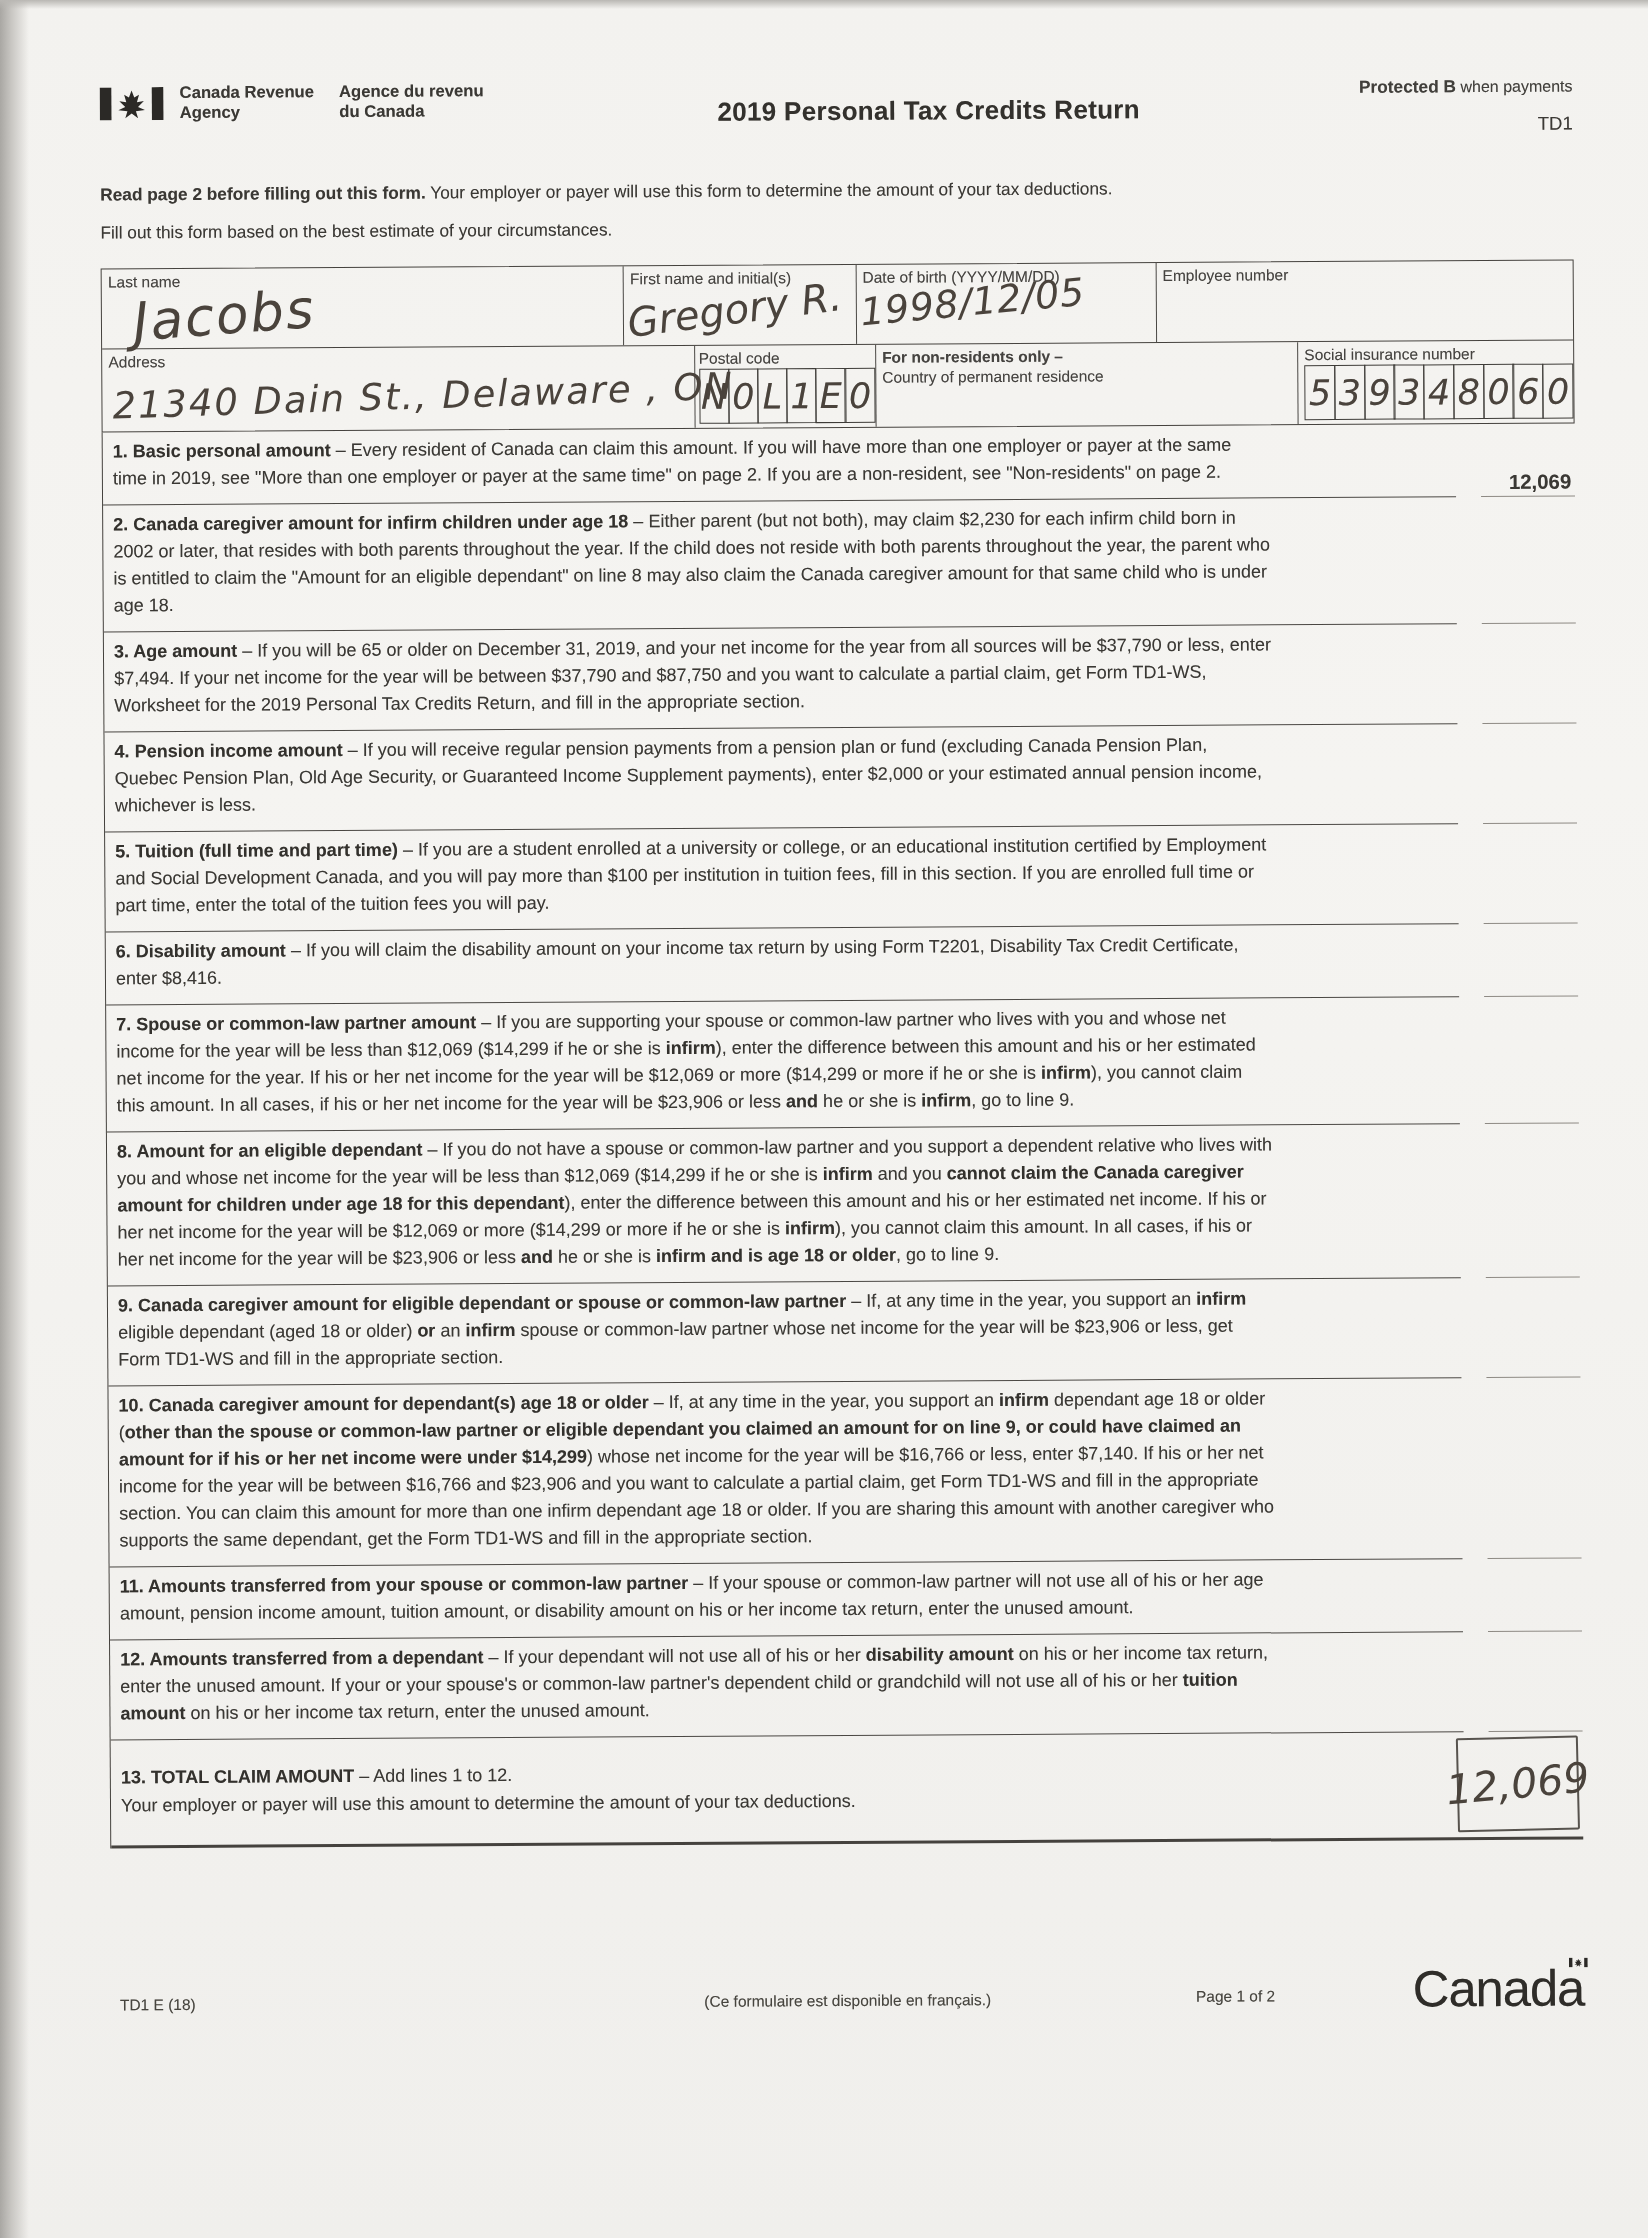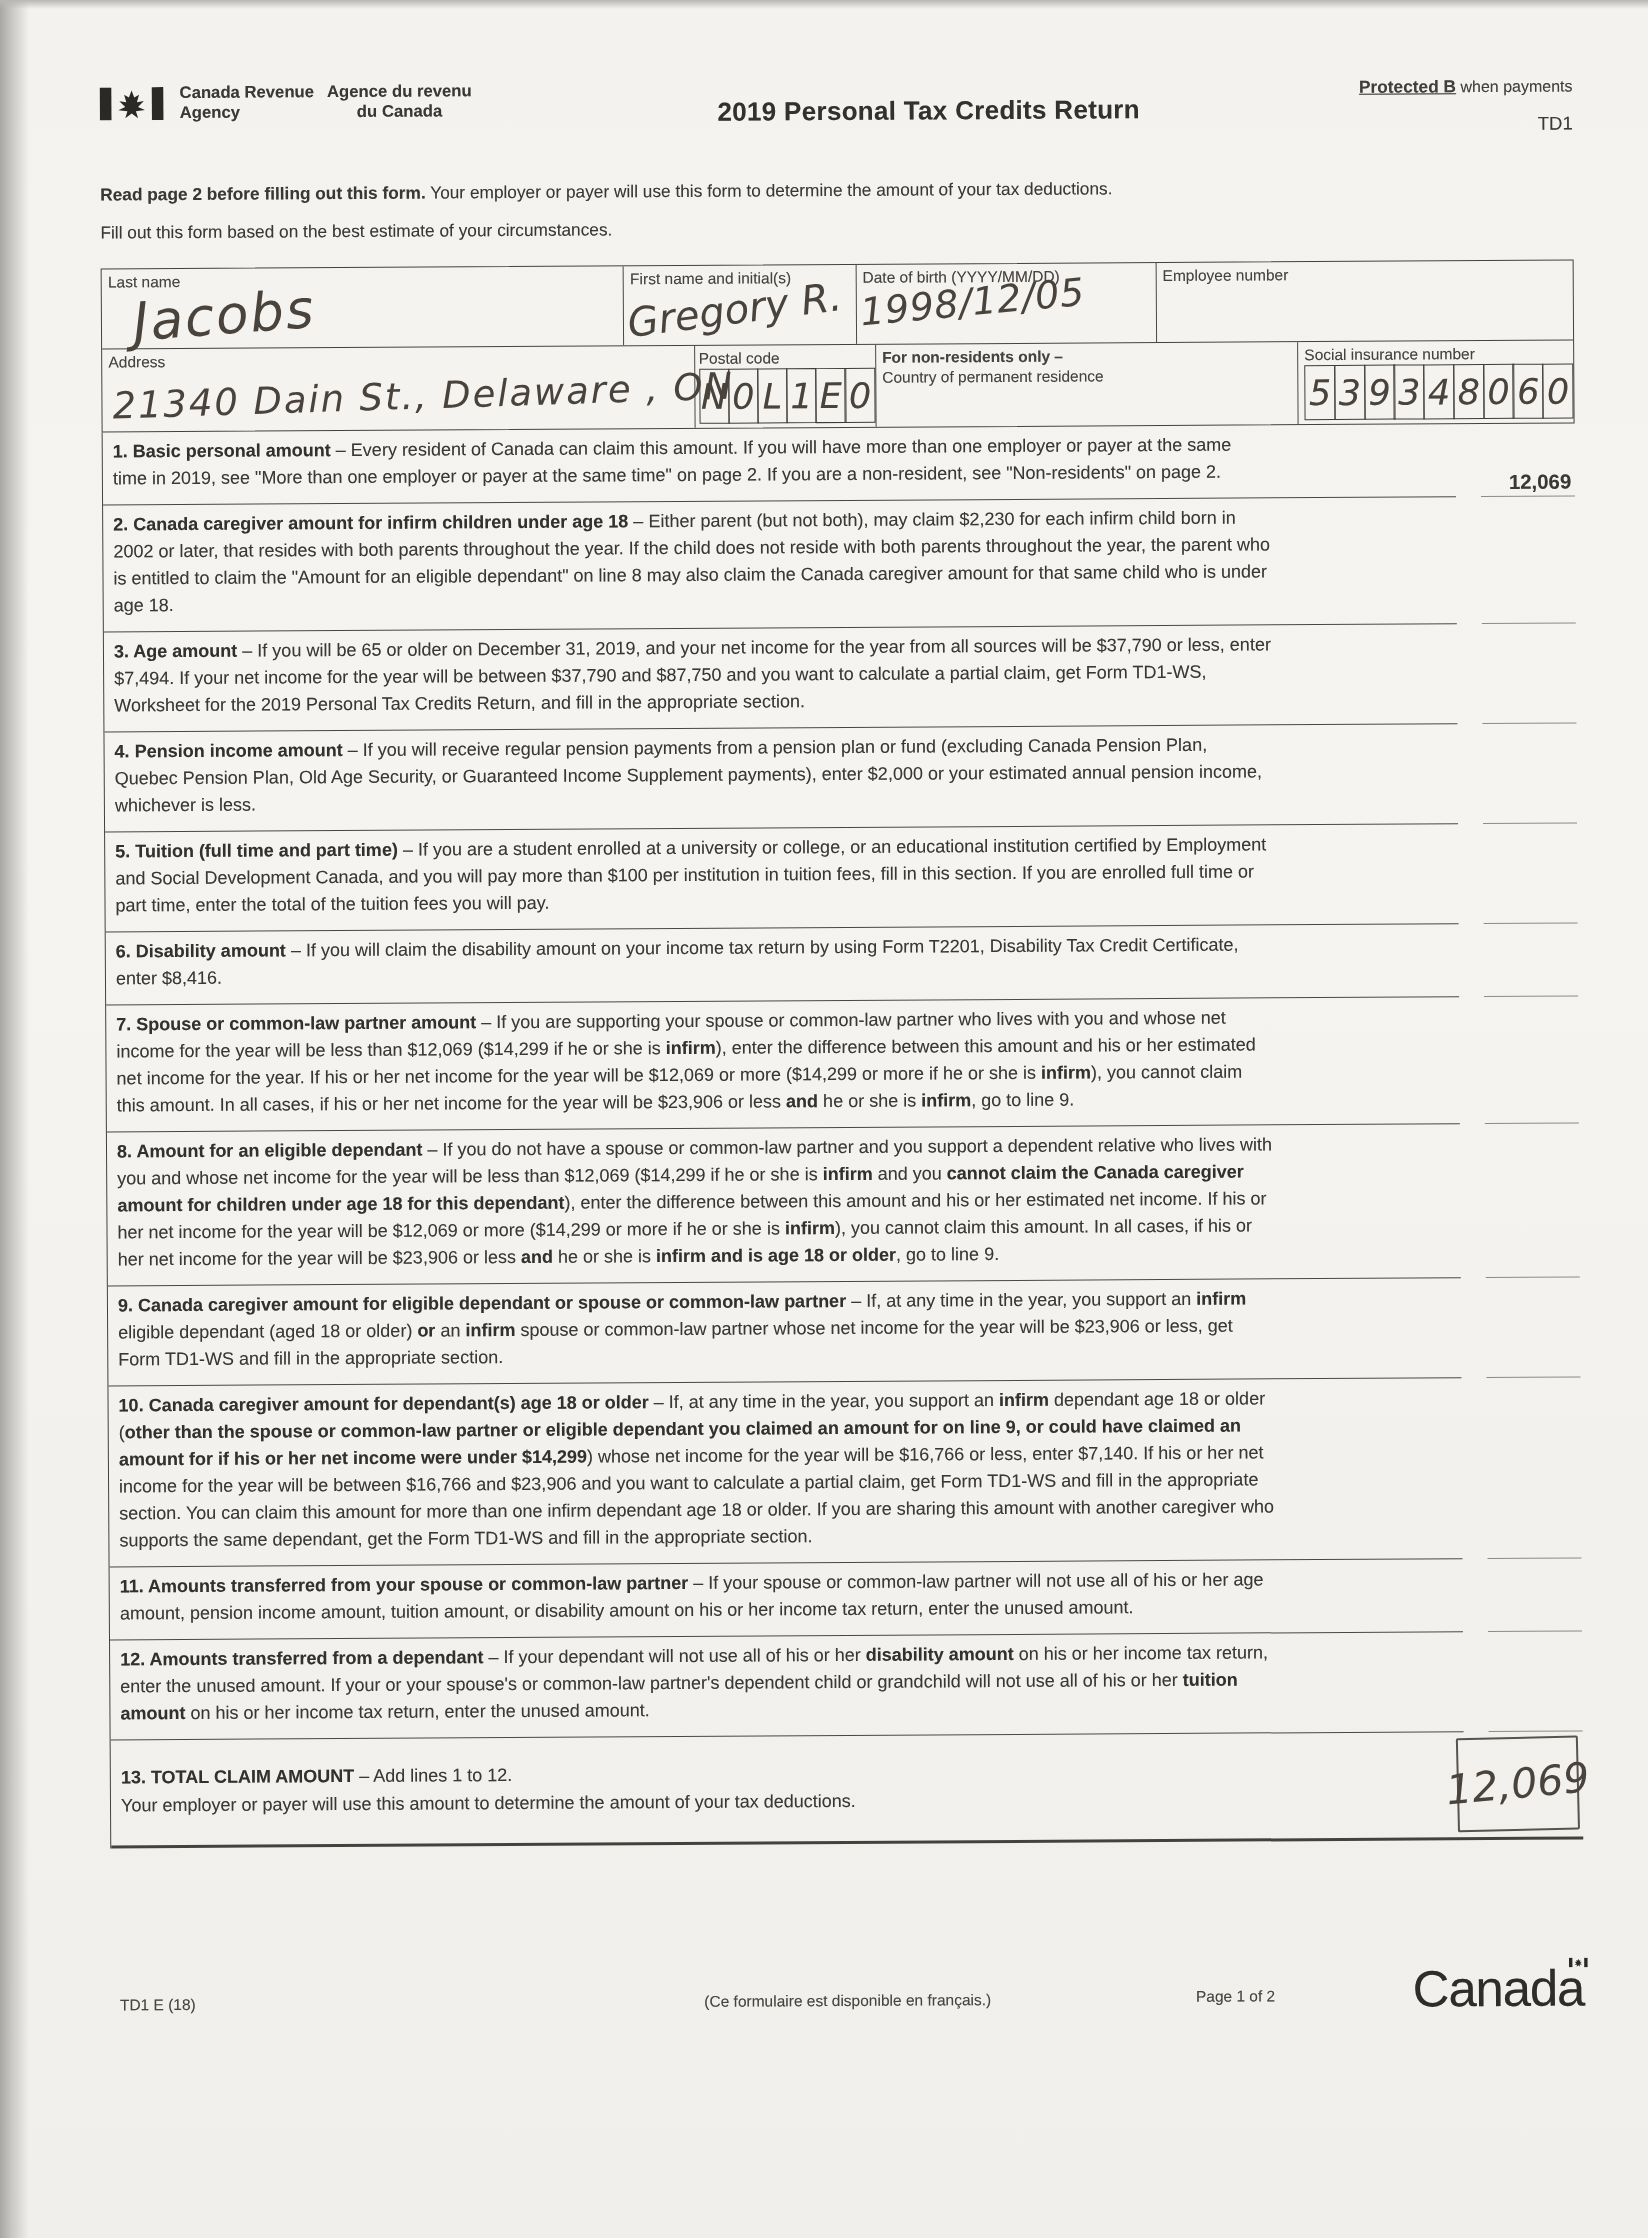--- a/index.html
+++ b/index.html
@@ -25,24 +25,24 @@
     position:absolute;left:99px;top:0;width:1473px;
     transform:rotate(-0.35deg);transform-origin:50% 0;
     text-shadow:0 0 0.6px rgba(70,66,60,.35);
   }
 
   
   .form-header{display:flex;align-items:flex-start;margin-top:79px;}
   .logo-block{display:flex;align-items:flex-start;width:470px;}
   .flag{margin-top:3.7px;}
   .agency{font-size:16.7px;line-height:20.4px;margin-left:16px;color:#3a3834;font-weight:bold;}
-  .agency + .agency{margin-left:13px;text-align:center;}
+  .agency + .agency{margin-left:25px;}
   .form-title{flex:1;text-align:center;font-size:26px;font-weight:bold;color:#33312d;margin-top:17.3px;letter-spacing:0.3px;}
   .protected-block{width:285px;text-align:right;font-size:16px;margin-top:1.2px;color:#413f3b;}
-  .protected-block .line1 b{font-size:17.3px;text-decoration:underline;}
+  .protected-block .line1 b{font-size:17.3px;}
   .form-code{font-size:18.6px;margin-top:16px;color:#3c3a36;}
 
   
   .intro{margin-top:41px;font-size:17.3px;line-height:21px;color:#3a3834;}
   .intro p{margin:0 0 17.3px 0;}
 
   
   .id-table{margin-top:25px;border:1.9px solid #45423e;}
   .id-row{display:grid;position:relative;}
   .row1{grid-template-columns:35.5% 15.8% 20.4% 28.3%;height:79px;border-bottom:1.9px solid #45423e;}

